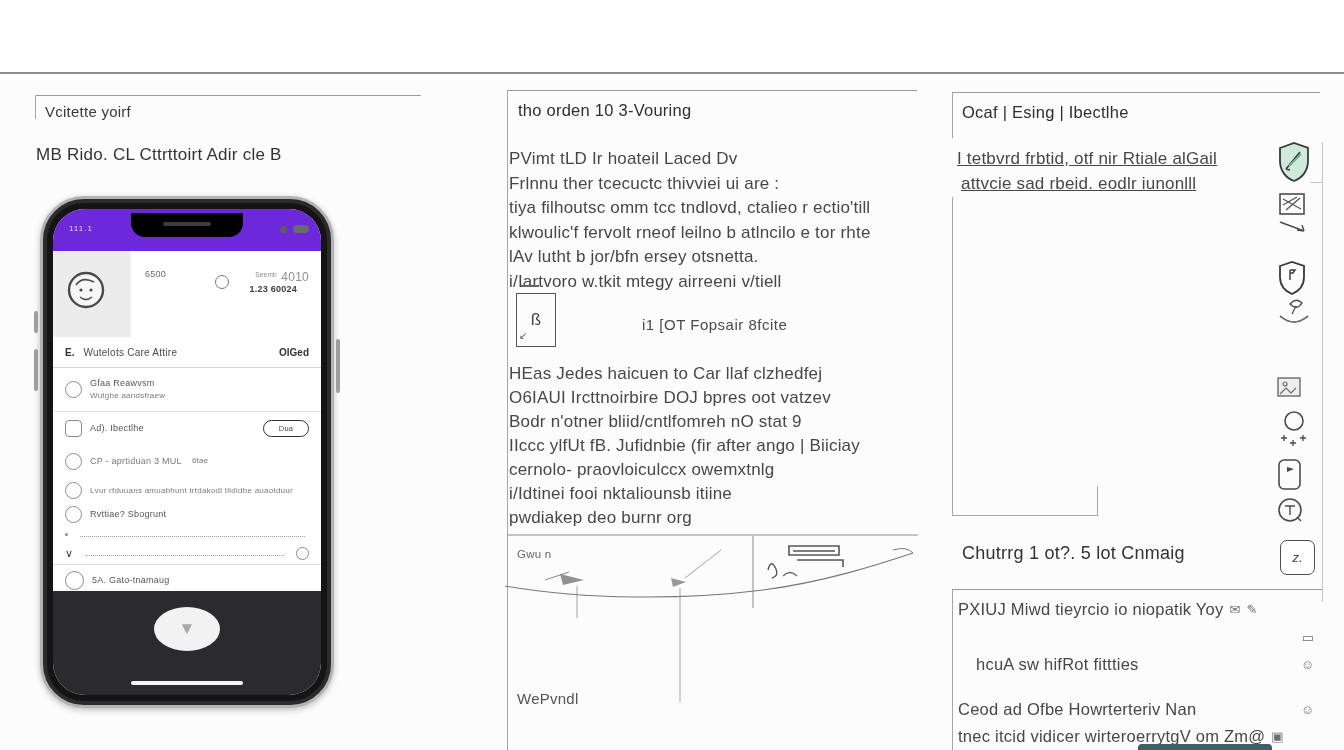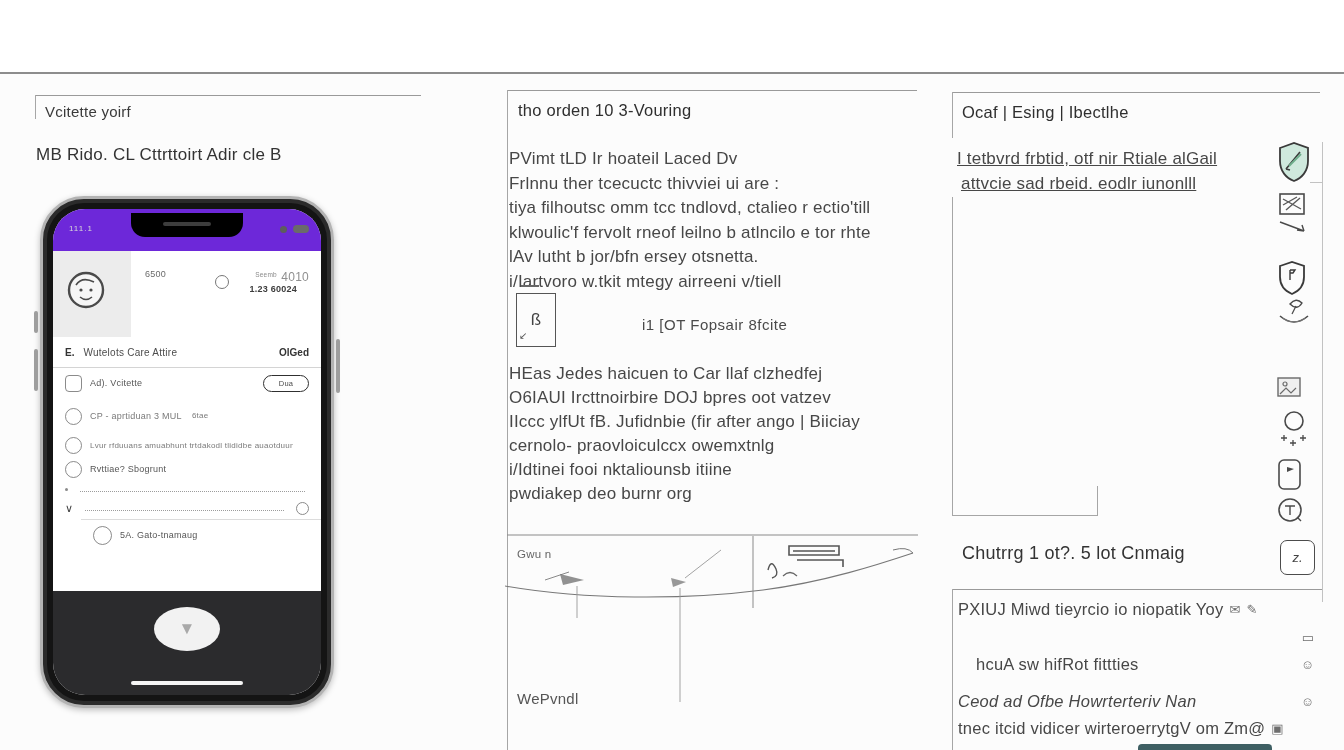--- a/index.html
+++ b/index.html
@@ -120,23 +120,30 @@
         <span class="stat-sub garb">1.23 60024</span>
       </div>
 
       <div class="p-header">
         <span class="ph-e">E.</span>
         <span class="ph-title garb">Wutelots Care Attire</span>
         <span class="ph-action">OlGed</span>
       </div>
 
       <div class="rows">
+        <div class="prow" style="height:44px;border-bottom:1px solid #e2e2e2;">
+          <span class="pic"></span>
+          <span style="display:flex;flex-direction:column;gap:3px;">
+            <span class="ptxt dark garb">Gfaa Reawvsm</span>
+            <span class="ptxt garb" style="font-size:8px;">Wutghe aandsfraew</span>
+          </span>
+        </div>
         <div class="prow" style="height:32px;">
           <span class="pic sq"></span>
-          <span class="ptxt dark garb">Ad).  Vcitette</span>
+          <span class="ptxt dark garb">Ad).  Ibectlhe</span>
           <span style="flex:1;"></span>
           <span class="pill garb">Dua</span>
         </div>
         <div class="prow" style="height:34px;">
           <span class="pic"></span>
           <span style="display:flex;flex-direction:row;gap:2px;flex:1;">
             <span style="display:flex;align-items:center;">
               <span class="ptxt garb">CP -  aprtiduan 3 MUL</span>
               <span class="lead"></span>
             </span>
@@ -154,21 +161,21 @@
         </div>
         <div class="prow" style="height:16px;">
           <span style="width:3px;height:3px;background:#8a8a8a;border-radius:50%;flex:none;"></span>
           <span class="lead"></span>
         </div>
         <div class="prow" style="height:22px;">
           <span style="font-size:11px;color:#3f3f3f;flex:none;">∨</span>
           <span class="lead"></span>
           <span class="mini-circle"></span>
         </div>
-        <div class="prow" style="height:30px;border-top:1px solid #dcdcdc;margin-left:28px;">
+        <div class="prow" style="height:30px;border-top:1px solid #dcdcdc;">
           <span class="pic" style="width:17px;height:17px;"></span>
           <span class="ptxt dark garb">5A.  Gato-tnamaug</span>
         </div>
       </div>
 
       <div class="darkzone">
         <div class="oval">
           <span>▼</span>
         </div>
         <div class="homebar"></div>
@@ -192,20 +199,21 @@
   <div class="figdash"></div>
   <div class="figbox">
     <span>ß</span>
   </div>
   <div class="figarrow">↙</div>
   <div class="caption garb">i1 [OT Fopsair  8fcite</div>
 
   <div class="abs para" style="left:509px;top:362px;width:410px;line-height:24px;">
     <div class="pline">HEas Jedes haicuen to Car llaf clzhedfej</div>
     <div class="pline">O6IAUI Ircttnoirbire DOJ bpres oot vatzev</div>
+    <div class="pline">Bodr n'otner bliid/cntlfomreh nO stat 9</div>
     <div class="pline">IIccc ylfUt fB. Jufidnbie (fir after ango |  Biiciay</div>
     <div class="pline">cernolo-  praovloiculccx owemxtnlg</div>
     <div class="pline">i/Idtinei fooi nktaliounsb itiine</div>
     <div class="pline">pwdiakep deo  burnr org</div>
   </div>
 
   <div class="abs" style="left:505px;top:530px;width:415px;height:220px;">
     <svg width="415" height="220" viewBox="0 0 415 220">
       <path d="M2 5 H413" stroke="#8a8a8a" stroke-width="1.2" fill="none"></path>
       <path d="M0 56 C80 70 180 70 258 60 C320 52 375 34 408 23" stroke="#777" stroke-width="1.1" fill="none"></path>
@@ -254,21 +262,21 @@
       <span class="ticon">✉</span>
       <span class="ticon">✎</span>
     </div>
     <div class="tipline indent">
       <span class="ticon edge">▭</span>
     </div>
     <div class="tipline indent">
       <span class="garb">hcuA sw hifRot fittties</span>
       <span class="ticon edge">☺</span>
     </div>
-    <div class="tipline" style="margin-top:9px;font-style:italic;">
+    <div class="tipline" style="margin-top:17px;">
       <span class="garb">Ceod  ad Ofbe Howrterteriv Nan</span>
       <span class="ticon edge">☺</span>
     </div>
     <div class="tipline">
       <span class="garb">tnec itcid vidicer wirteroerrytgV om Zm@</span>
       <span class="ticon">▣</span>
     </div>
     <div class="tipline">
       <span class="garb">lAotnarha voe strtidelgaild oV do hOK7)</span>
     </div>

